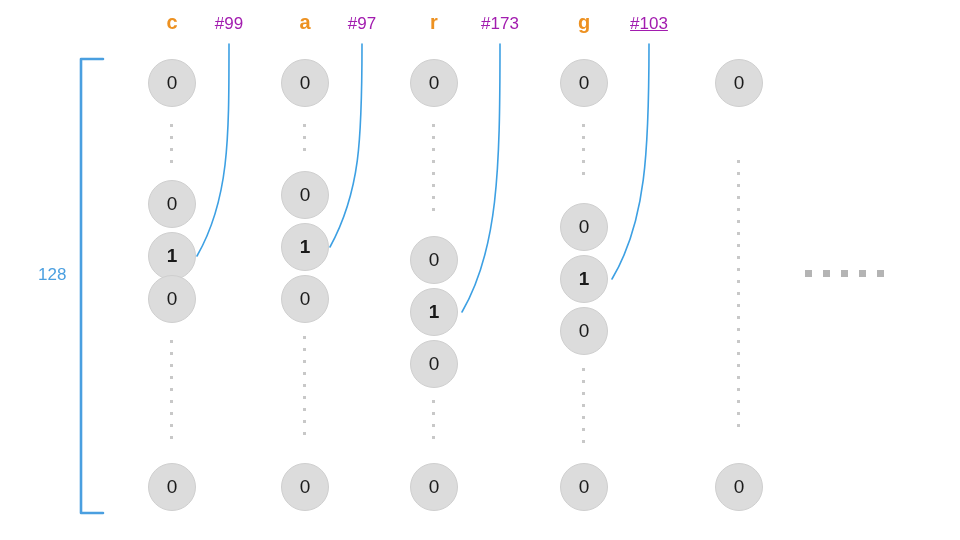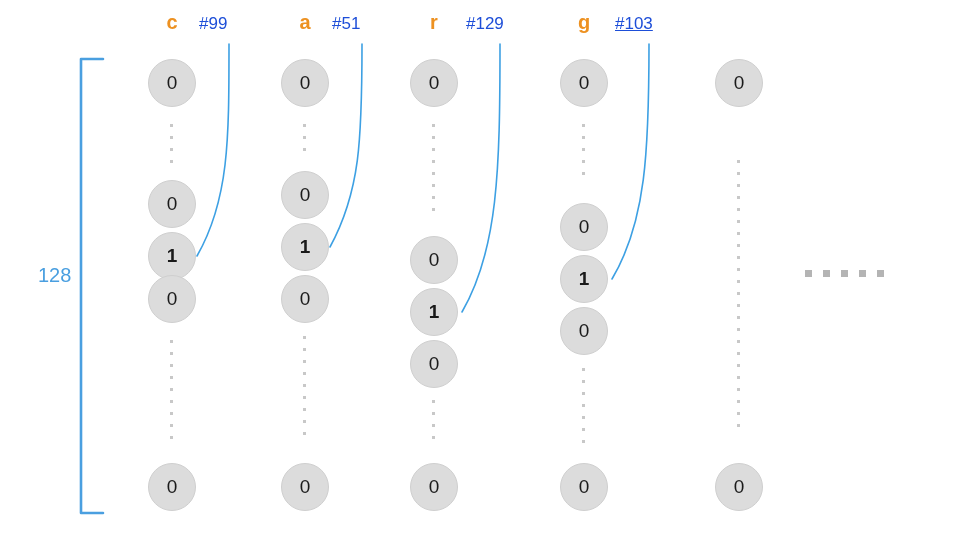--- a/index.html
+++ b/index.html
@@ -27,30 +27,30 @@
     font-weight: bold;
     color: #ED9121;
     text-align: center;
     line-height: 24px;
     white-space: nowrap;
   }
   .code-label {
     position: absolute;
     font-size: 17px;
     font-weight: normal;
-    color: #1d4ed8;
-    text-align: left;
+    color: #a21caf;
+    text-align: center;
     line-height: 24px;
     white-space: nowrap;
   }
 
   
   .dim-label {
     position: absolute;
-    font-size: 20px;
+    font-size: 17px;
     color: #4A9FE0;
     line-height: 20px;
     white-space: nowrap;
   }
 
   
   .cell {
     position: absolute;
     width: 48px;
     height: 48px;
@@ -124,24 +124,24 @@
 
     <path d="M 649 44 C 649 150 646 222 612 279" fill="none" stroke="#3DA0E3" stroke-width="1.6" stroke-linecap="round"></path>
   </svg>
 
   <div class="dim-label" style="left:38px; top:265px;">128</div>
 
   <div class="char-label" style="left:150px; top:10px; width:44px;">c</div>
   <div class="code-label" style="left:199px; top:12px; width:60px;">#99</div>
 
   <div class="char-label" style="left:283px; top:10px; width:44px;">a</div>
-  <div class="code-label" style="left:332px; top:12px; width:60px;">#51</div>
+  <div class="code-label" style="left:332px; top:12px; width:60px;">#97</div>
 
   <div class="char-label" style="left:412px; top:10px; width:44px;">r</div>
-  <div class="code-label" style="left:466px; top:12px; width:68px;">#129</div>
+  <div class="code-label" style="left:466px; top:12px; width:68px;">#173</div>
 
   <div class="char-label" style="left:562px; top:10px; width:44px;">g</div>
   <div class="code-label" style="left:615px; top:12px; width:68px;text-decoration:underline;">#103</div>
 
   <div>
     <div class="cell" style="left:148px; top:59px;">0</div>
     <div class="vdots" style="left:170px; top:124px;">
       <i></i>
         <i></i>
         <i></i>

